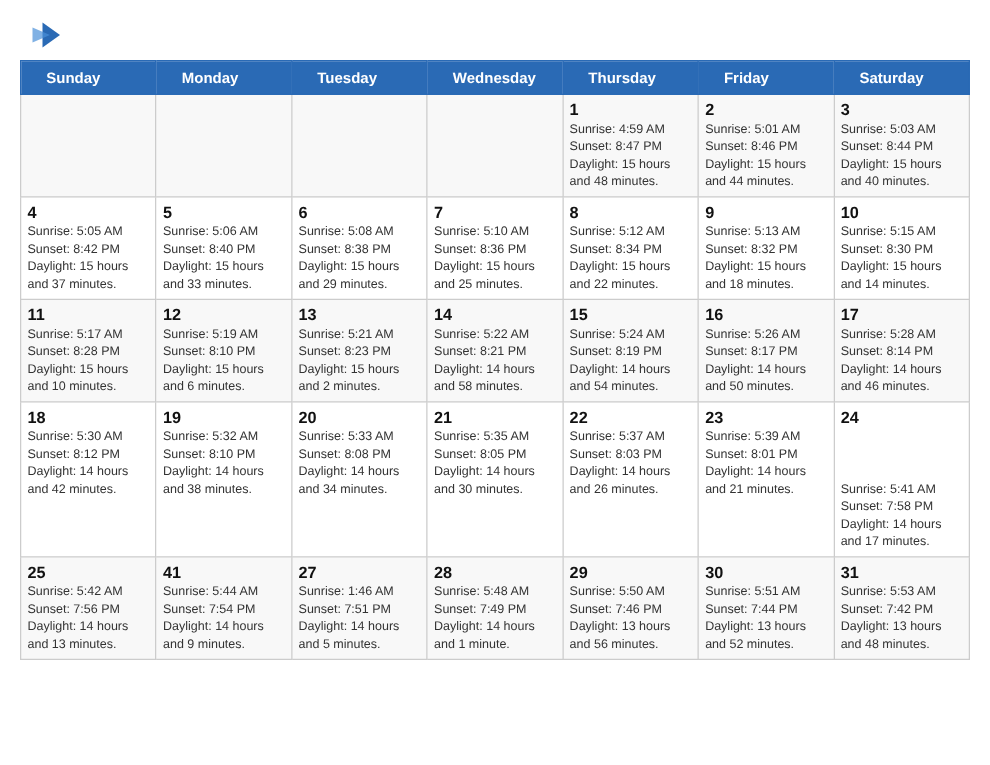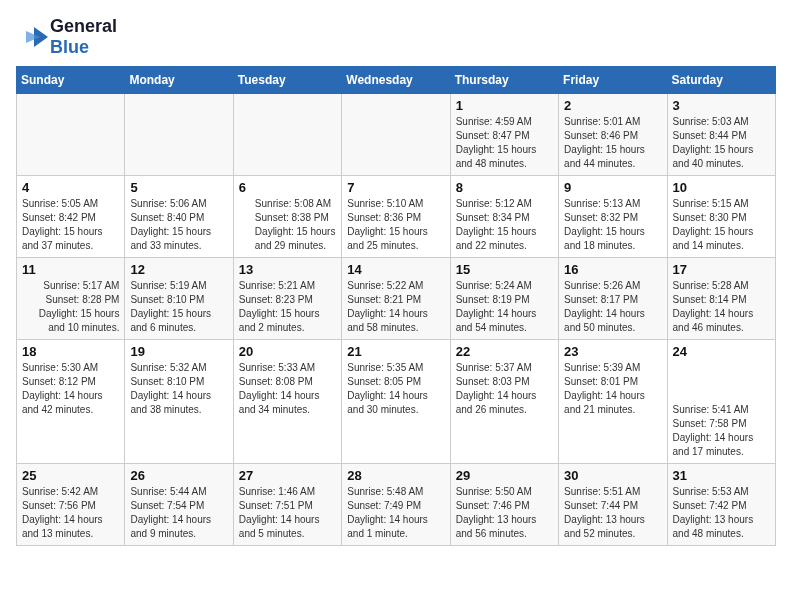--- a/index.html
+++ b/index.html
@@ -40,21 +40,21 @@
       margin-top: 2px;
     }
     .calendar {
       width: 100%;
       border-collapse: collapse;
       font-size: 11px;
     }
     .calendar thead tr th {
       background: #2a6ab5;
       color: #fff;
-      padding: 6px 4px;
+      padding: 6px 20px;
       text-align: left;
       font-size: 12px;
       font-weight: bold;
       border: 1px solid #2a6ab5;
     }
     .calendar tbody tr td {
       border: 1px solid #ccc;
       vertical-align: top;
       padding: 4px 5px;
       width: 108px;
@@ -86,24 +86,20 @@
 </head>
 <body>
 
 <div class="header">
   <div class="logo">
     <div class="logo-row">
       <svg width="32" height="24" viewBox="0 0 32 24">
         <polygon points="18,2 32,12 18,22" fill="#2a6ab5"></polygon>
         <polygon points="10,6 24,12 10,18" fill="#4a90d9" opacity="0.7"></polygon>
       </svg>
-      <div>
-        <span style="font-size:18px;font-weight:bold;color:#1a1a2e;">General</span><br>
-        <span style="font-size:18px;font-weight:bold;color:#2a6ab5;">Blue</span>
-      </div>
     </div>
   </div>
   <div class="title-block">
     <div class="main-title"></div>
     <div class="subtitle"></div>
   </div>
 </div>
 
 <table class="calendar">
   <thead>
@@ -155,21 +151,21 @@
         </td>
         <td>
           <span class="day-num">5</span>
           <div class="day-info" style="white-space: pre-line;">Sunrise: 5:06 AM
 Sunset: 8:40 PM
 Daylight: 15 hours
 and 33 minutes.</div>
         </td>
         <td>
           <span class="day-num">6</span>
-          <div class="day-info" style="white-space: pre-line; margin-left: 16px;">Sunrise: 5:08 AM
+          <div class="day-info" style="white-space: pre-line;">Sunrise: 5:08 AM
 Sunset: 8:38 PM
 Daylight: 15 hours
 and 29 minutes.</div>
         </td>
         <td>
           <span class="day-num">7</span>
           <div class="day-info" style="white-space: pre-line;">Sunrise: 5:10 AM
 Sunset: 8:36 PM
 Daylight: 15 hours
 and 25 minutes.</div>
@@ -192,21 +188,21 @@
           <span class="day-num">10</span>
           <div class="day-info" style="white-space: pre-line;">Sunrise: 5:15 AM
 Sunset: 8:30 PM
 Daylight: 15 hours
 and 14 minutes.</div>
         </td>
       </tr>
       <tr>
         <td>
           <span class="day-num">11</span>
-          <div class="day-info" style="white-space: pre-line; text-align: right;">Sunrise: 5:17 AM
+          <div class="day-info" style="white-space: pre-line;">Sunrise: 5:17 AM
 Sunset: 8:28 PM
 Daylight: 15 hours
 and 10 minutes.</div>
         </td>
         <td>
           <span class="day-num">12</span>
           <div class="day-info" style="white-space: pre-line;">Sunrise: 5:19 AM
 Sunset: 8:10 PM
 Daylight: 15 hours
 and 6 minutes.</div>
@@ -300,21 +296,21 @@
       </tr>
       <tr>
         <td>
           <span class="day-num">25</span>
           <div class="day-info" style="white-space: pre-line;">Sunrise: 5:42 AM
 Sunset: 7:56 PM
 Daylight: 14 hours
 and 13 minutes.</div>
         </td>
         <td>
-          <span class="day-num">26</span>
+          <span class="day-num">41</span>
           <div class="day-info" style="white-space: pre-line;">Sunrise: 5:44 AM
 Sunset: 7:54 PM
 Daylight: 14 hours
 and 9 minutes.</div>
         </td>
         <td>
           <span class="day-num">27</span>
           <div class="day-info" style="white-space: pre-line;">Sunrise: 1:46 AM
 Sunset: 7:51 PM
 Daylight: 14 hours

